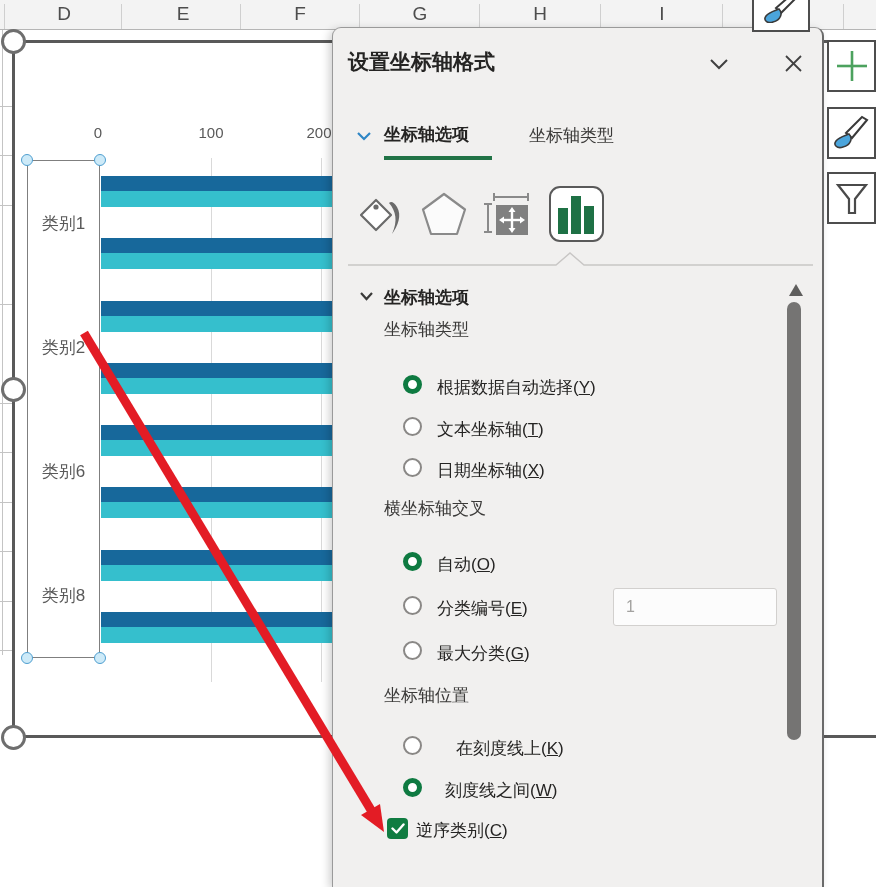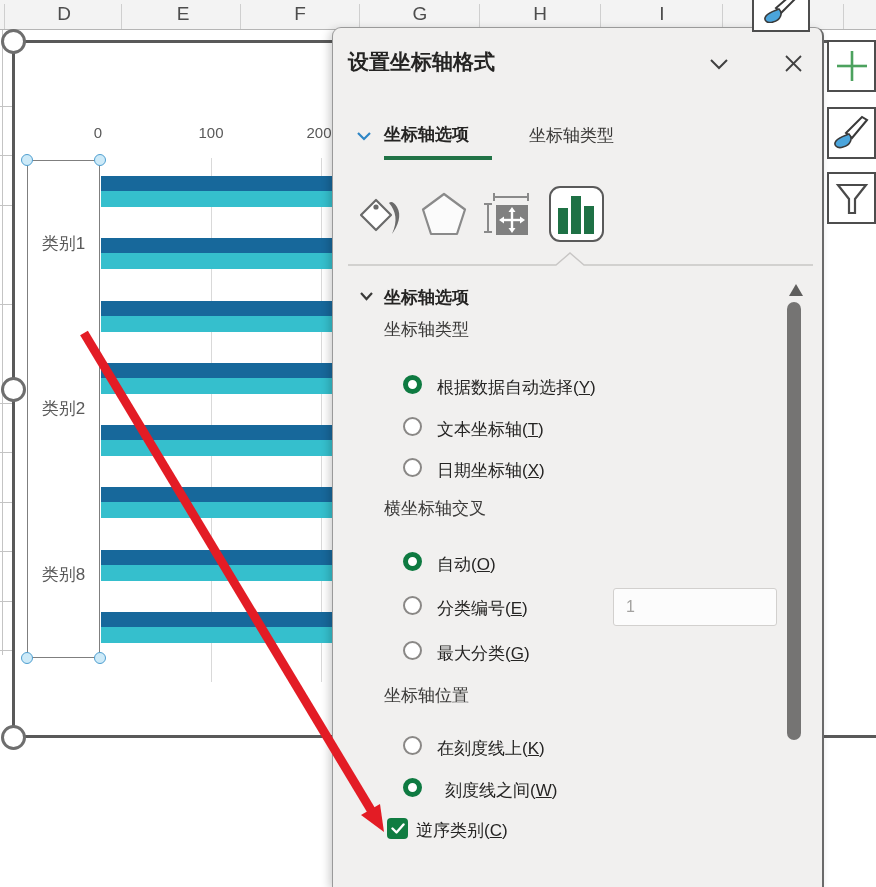--- a/index.html
+++ b/index.html
@@ -123,20 +123,21 @@
     </div>
   <div class="bar-row">
       <div class="bar-dark"></div>
       <div class="bar-cyan"></div>
     </div>
 </div>
 
 <div class="abs" id="cat-box">
   <div class="cat-label">类别1</div>
   <div class="cat-label">类别2</div>
+  <div class="cat-label">类别6</div>
   <div class="cat-label">类别8</div>
 </div>
 <div class="abs small-handle" style="left:21px;top:154px;"></div>
 <div class="abs small-handle" style="left:94px;top:154px;"></div>
 <div class="abs small-handle" style="left:21px;top:652px;"></div>
 <div class="abs small-handle" style="left:94px;top:652px;"></div>
 
 <div class="abs big-handle" style="left:1px;top:29px;"></div>
 <div class="abs big-handle" style="left:1px;top:377px;"></div>
 <div class="abs big-handle" style="left:1px;top:725px;"></div>
@@ -248,21 +249,21 @@
 <div class="abs radio on" style="left:403px;top:552px;"></div>
 <div class="abs opt-label" style="left:437px;top:553px;">自动(<u>O</u>)</div>
 <div class="abs radio off" style="left:403px;top:596px;"></div>
 <div class="abs opt-label" style="left:437px;top:597px;">分类编号(<u>E</u>)</div>
 <input class="abs" id="crossing-input" placeholder="1" style="">
 <div class="abs radio off" style="left:403px;top:641px;"></div>
 <div class="abs opt-label" style="left:437px;top:642px;">最大分类(<u>G</u>)</div>
 
 <div class="abs group-label" style="left:384px;top:684px;">坐标轴位置</div>
 <div class="abs radio off" style="left:403px;top:736px;"></div>
-<div class="abs opt-label" style="left:437px;top:737px;text-align:center;">在刻度线上(<u>K</u>)</div>
+<div class="abs opt-label" style="left:456px;top:737px;text-align:center;">在刻度线上(<u>K</u>)</div>
 <div class="abs radio on" style="left:403px;top:778px;"></div>
 <div class="abs opt-label" style="left:445px;top:779px;">刻度线之间(<u>W</u>)</div>
 
 <div class="abs" id="reverse-checkbox">
   <svg width="14" height="11" viewBox="0 0 14 11">
     <polyline points="1.5,5.5 5.5,9.5 12.5,1.5" fill="none" stroke="#ffffff" stroke-width="2.4" stroke-linecap="round" stroke-linejoin="round"></polyline>
   </svg>
 </div>
 <div class="abs opt-label" style="left:416px;top:819px;">逆序类别(<u>C</u>)</div>
 

